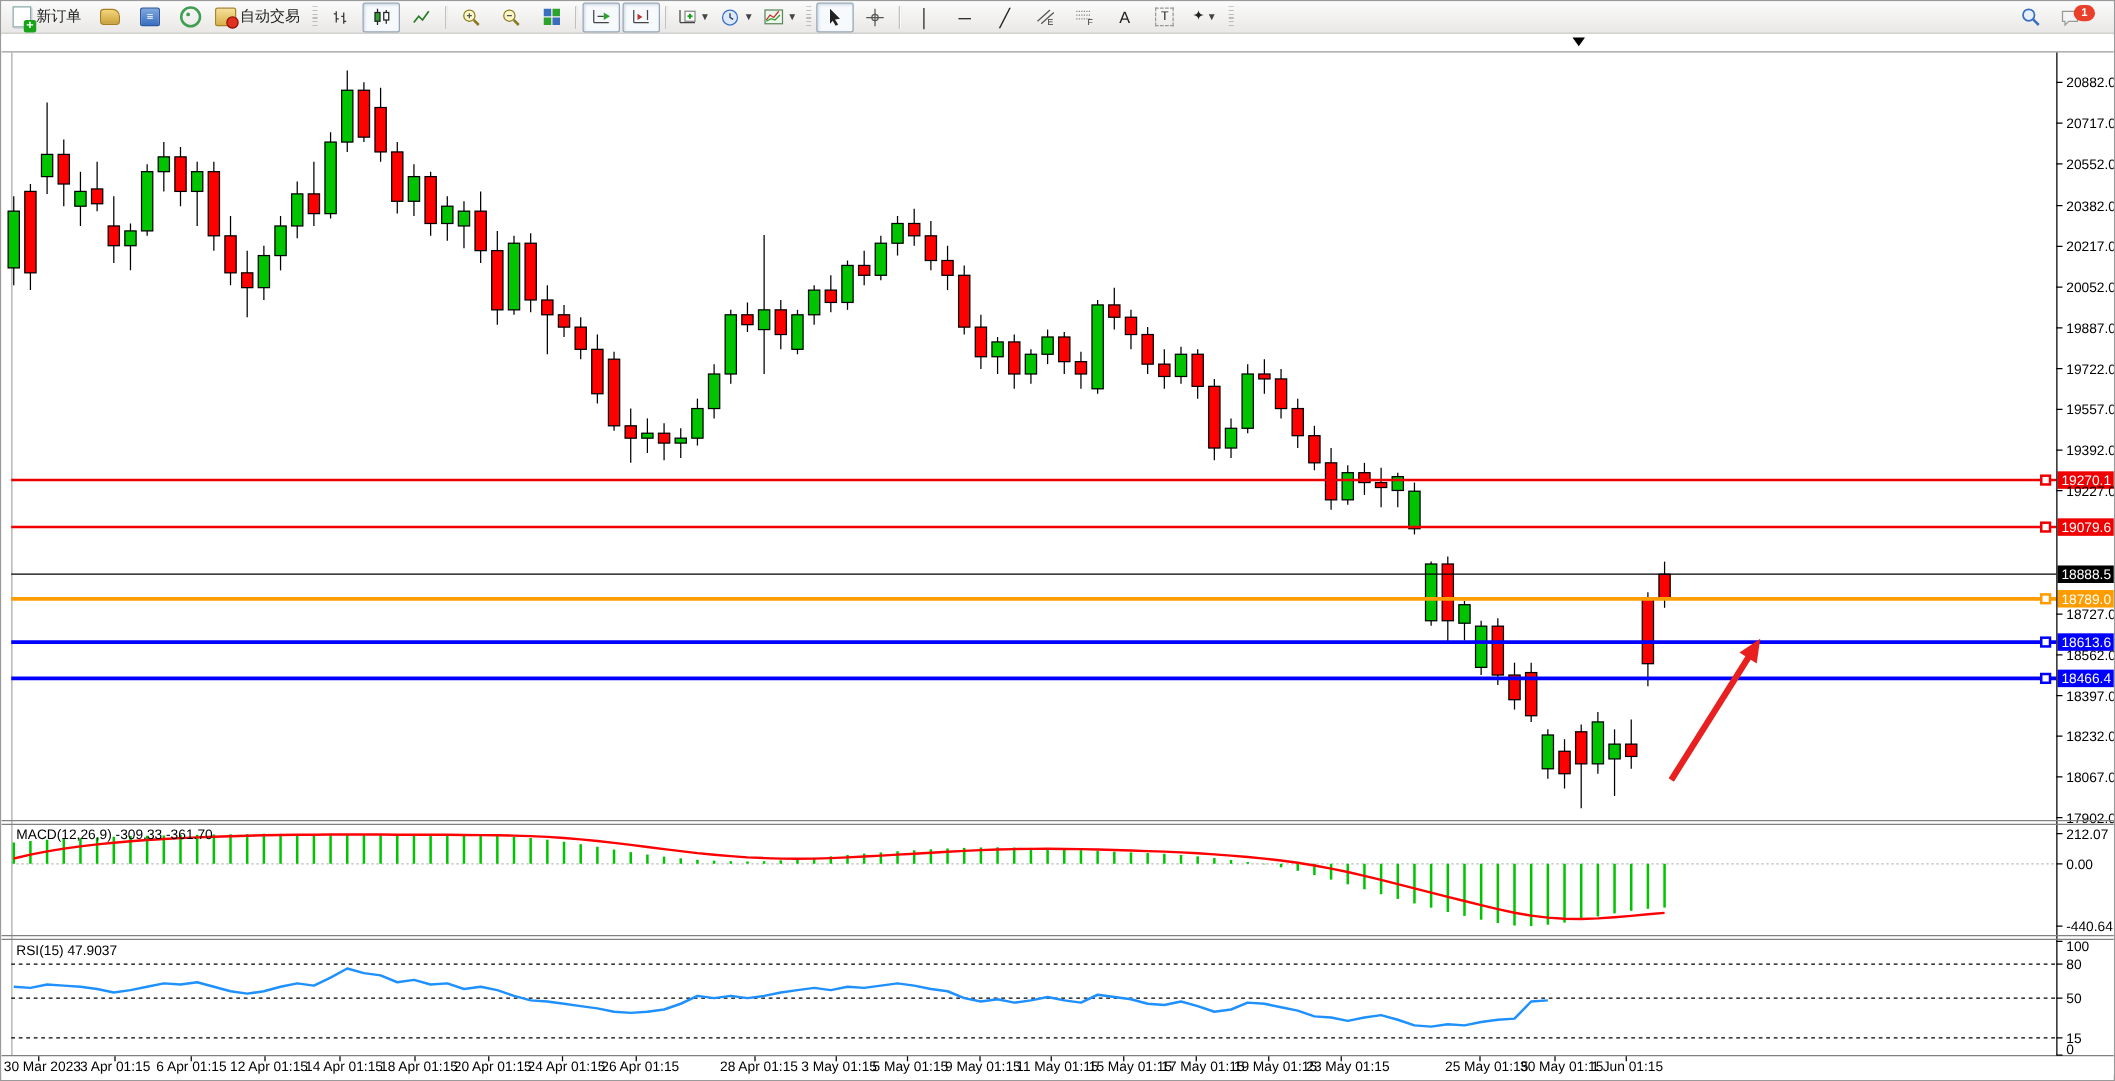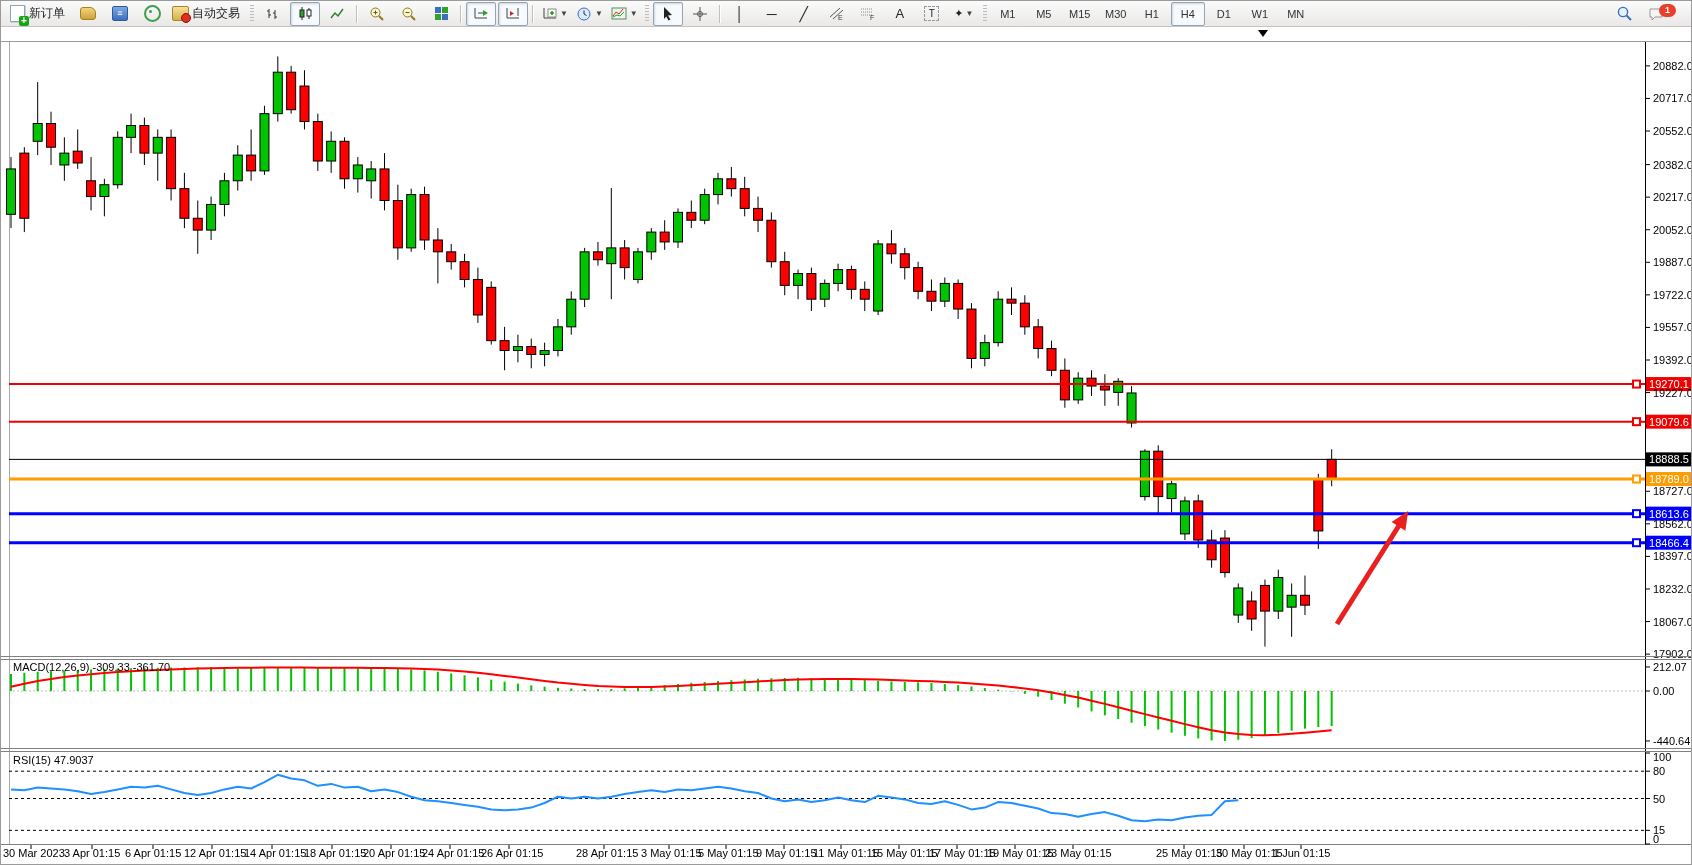--- a/index.html
+++ b/index.html
@@ -223,21 +223,20 @@
         <span class="glyph" style="font-size:13px;">A</span>
       </span>
     <span class="tbtn">
         <span class="ic" style="border:1px dashed #999;width:13px;height:13px;font-size:10px;">T</span>
       </span>
     <span class="tbtn">
         <span class="glyph" style="font-size:11px;">✦</span>
         <span class="caret">▼</span>
       </span>
     <span class="grip"></span>
-    <span id="tf-group"><span class="tbtn tf">M1</span><span class="tbtn tf">M5</span><span class="tbtn tf">M15</span><span class="tbtn tf">M30</span><span class="tbtn tf">H1</span><span class="tbtn tf active">H4</span><span class="tbtn tf">D1</span><span class="tbtn tf">W1</span><span class="tbtn tf">MN</span></span>
     <span id="right-tools">
       <span class="tbtn">
           <span class="ic">
         <svg width="17" height="17">
               <circle cx="7" cy="7" r="4.6" fill="#e8f1fb" stroke="#3a6fc0" stroke-width="1.4"></circle>
               <path d="M10.5 10.5l4.5 4.5" stroke="#3a6fc0" stroke-width="2"></path>
             </svg>
           </span>
         </span>
       <span class="tbtn" style="position:relative;margin-right:8px;">

